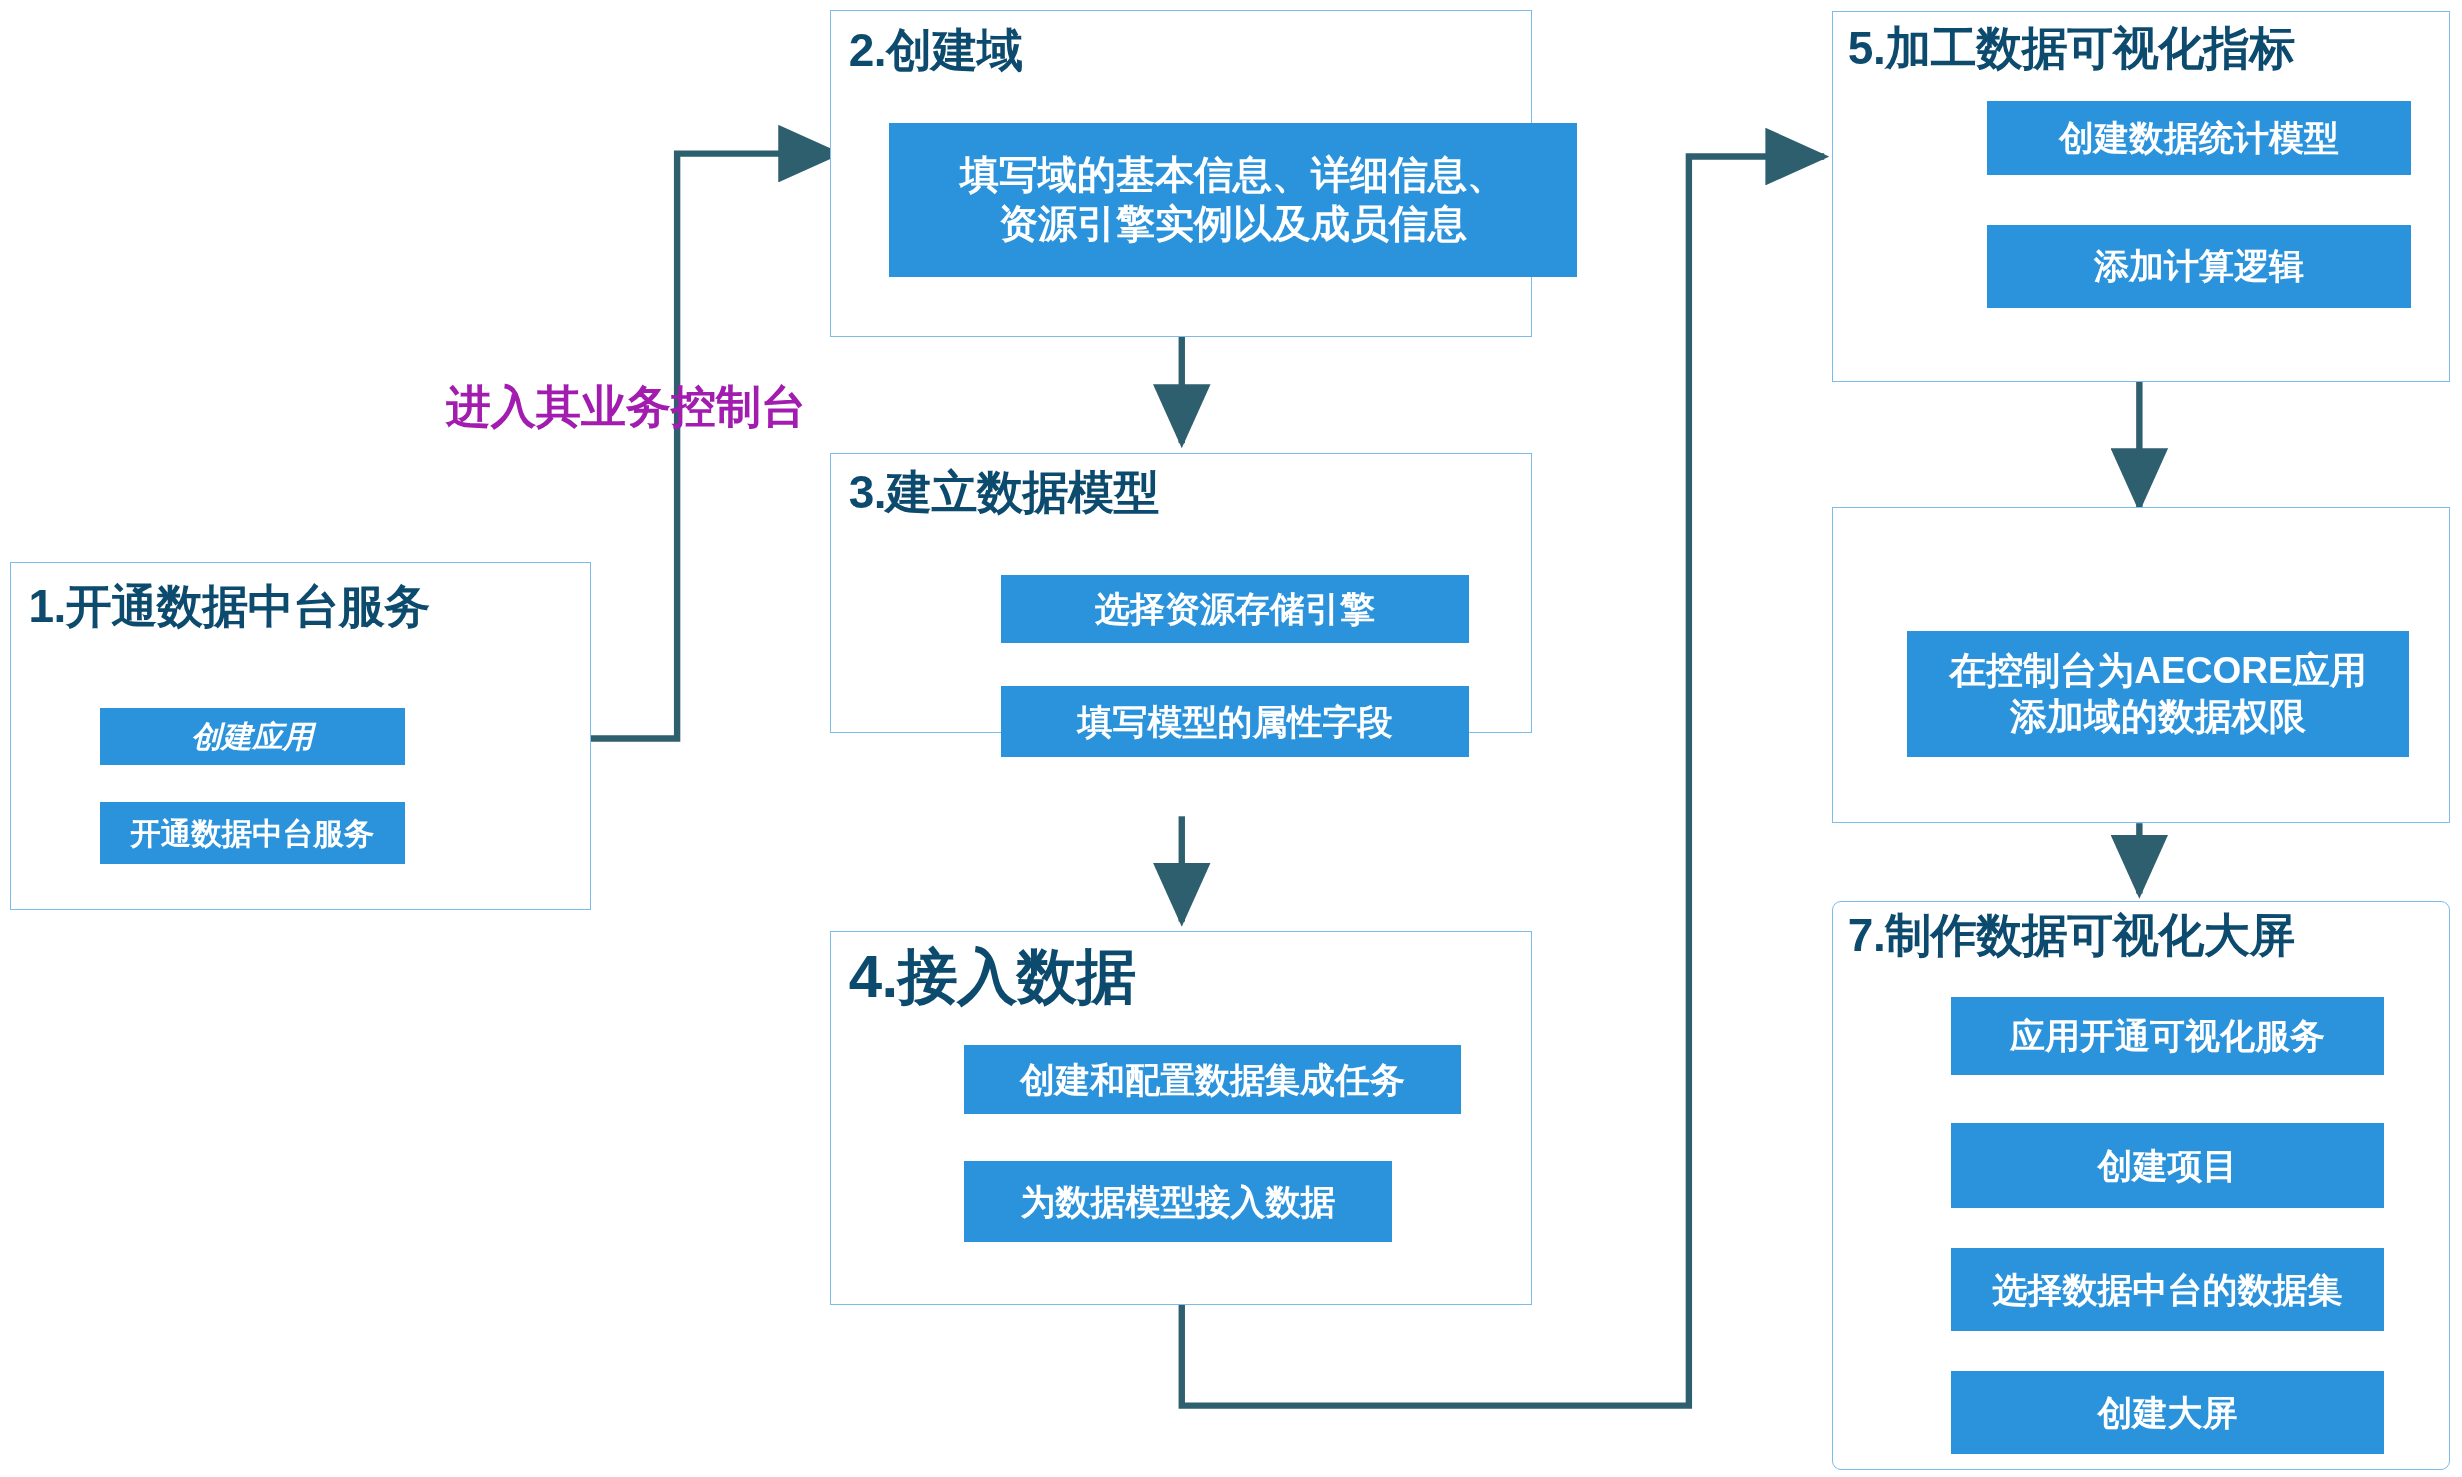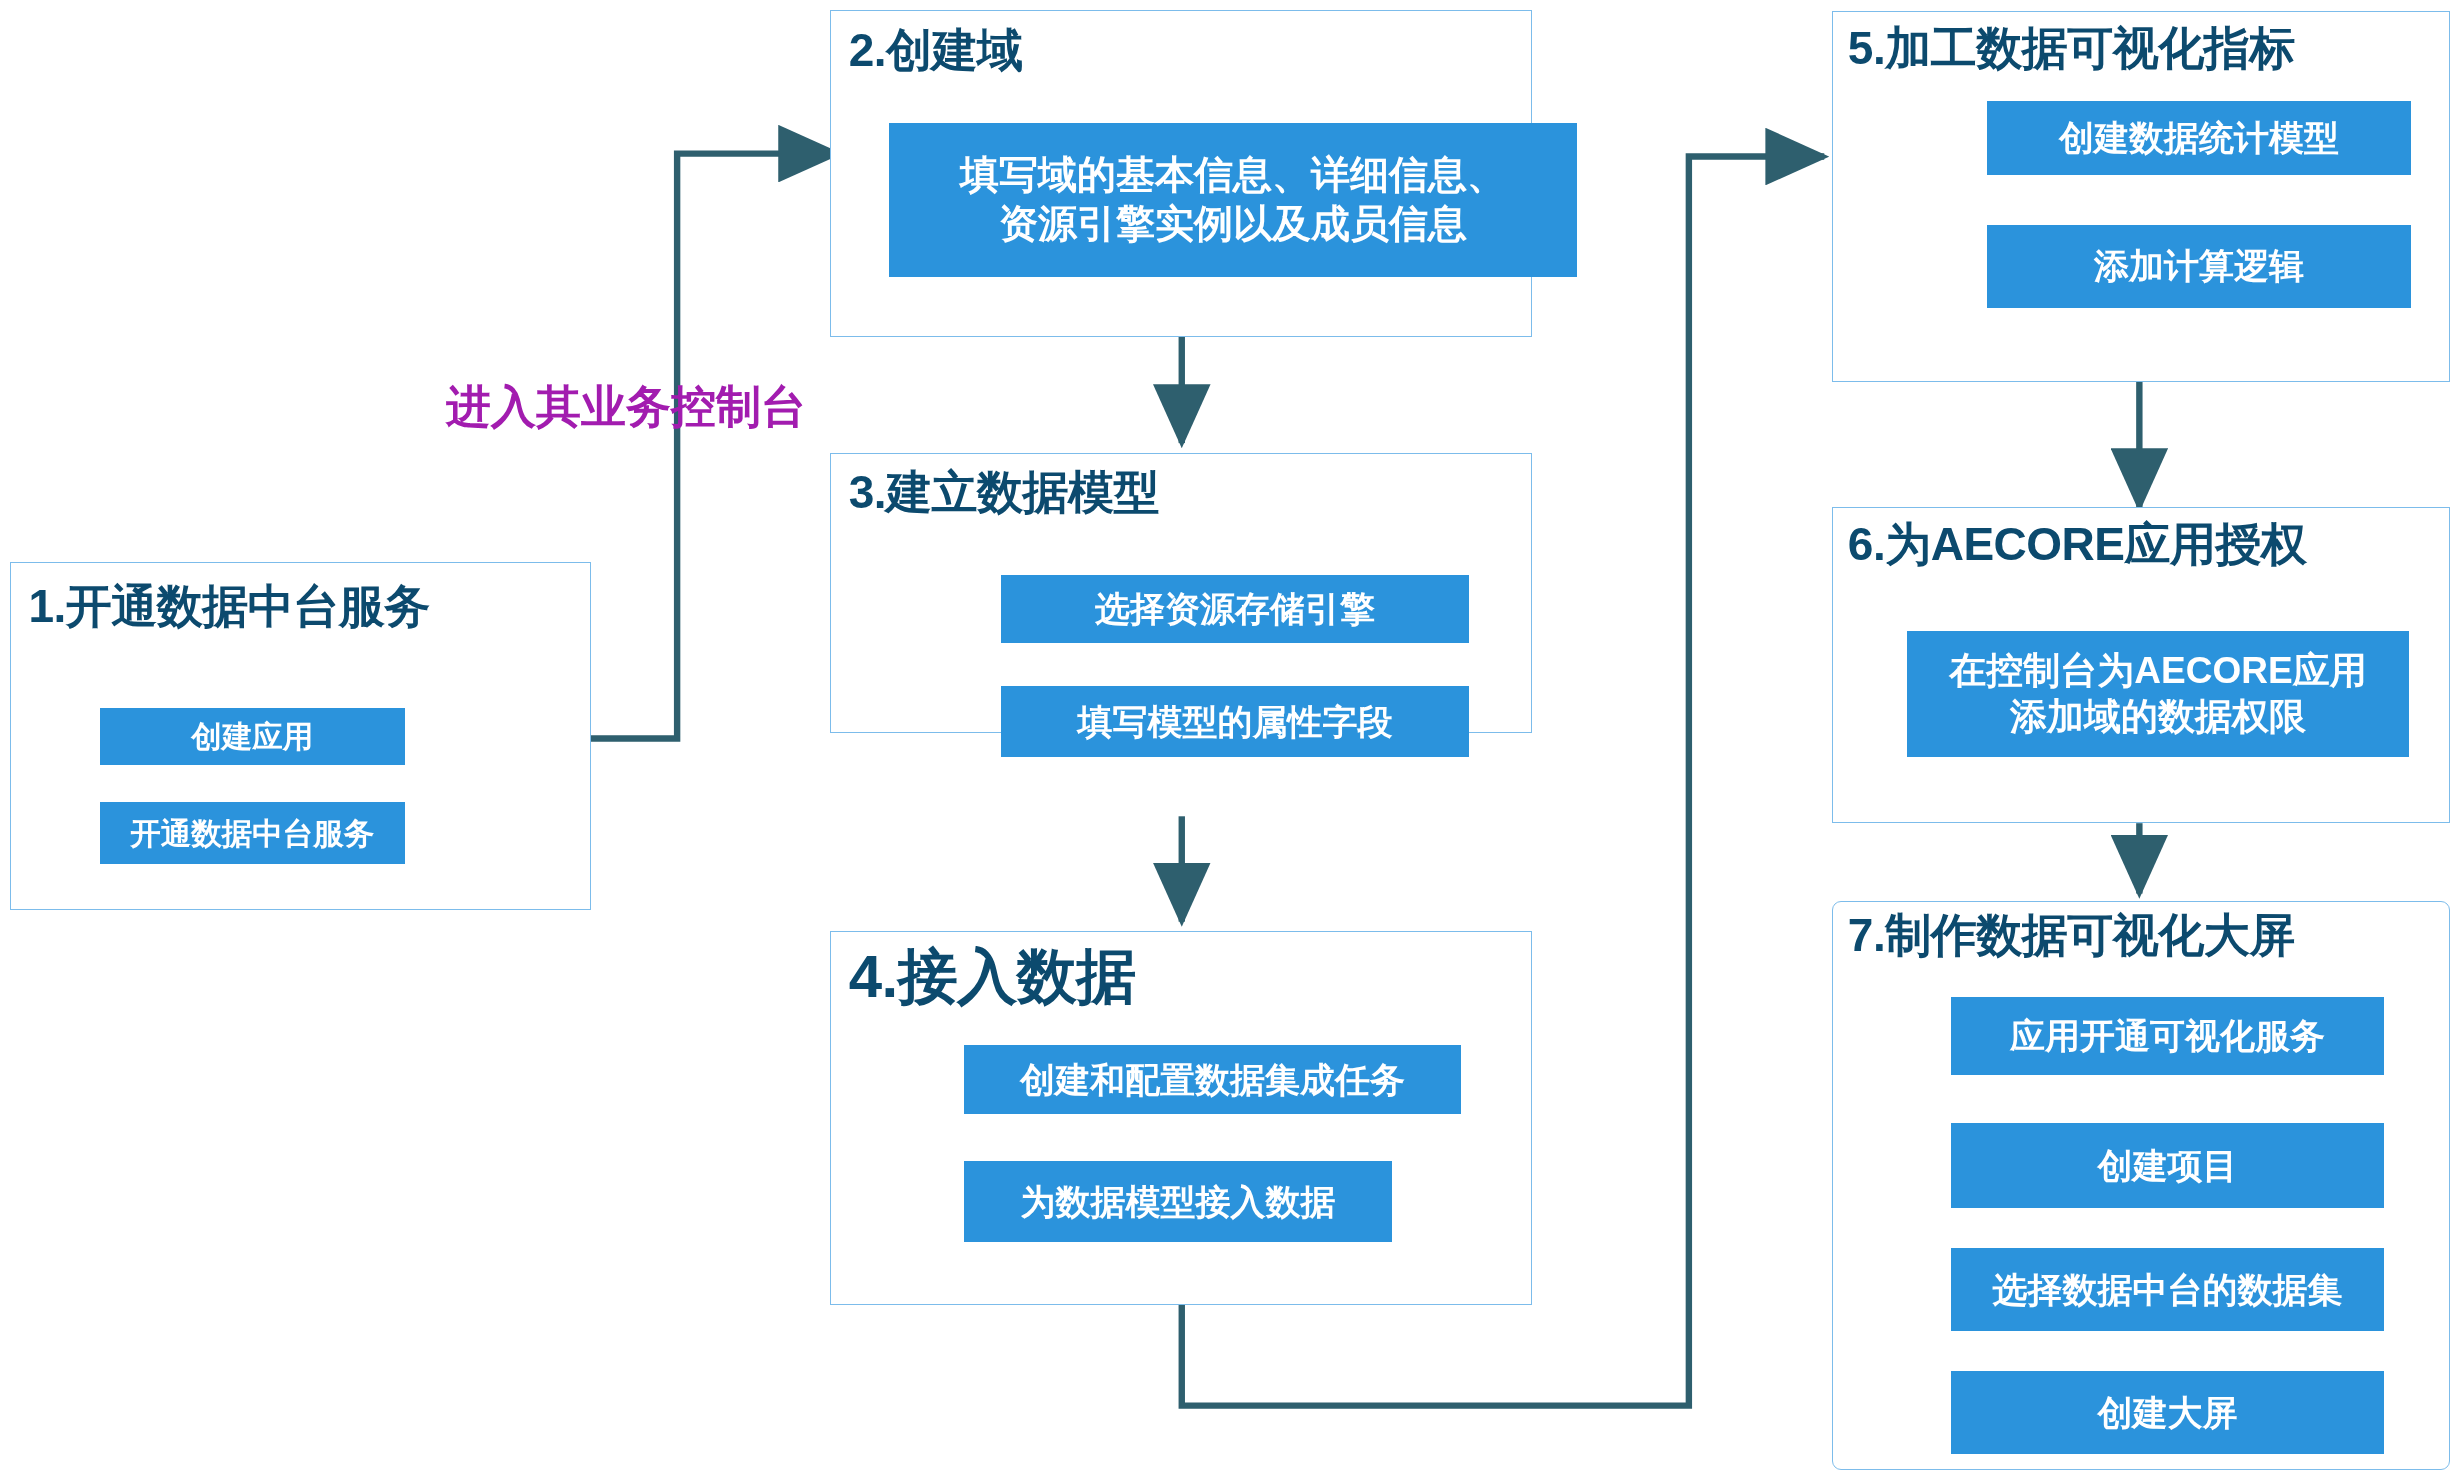--- a/index.html
+++ b/index.html
@@ -94,21 +94,21 @@
 
     <path d="M4370,2468 L4370,2572" fill="none" stroke="#000000" stroke-width="7" marker-end="url(#arrowBlack)"></path>
 
     <path d="M4370,2718 L4370,2822" fill="none" stroke="#000000" stroke-width="7" marker-end="url(#arrowBlack)"></path>
   </svg>
 
   <div class="edge-label" style="left:446px; top:384px; font-size:45px;">进入其业务控制台</div>
 
   <div class="stage" style="left:9.8px; top:562px; width:581px; height:348px;">
     <div class="stage-title" style="left:17.7px; top:19.7px; font-size:46px;">1.开通数据中台服务</div>
-    <div class="chip" style="left:89px; top:145px; width:305px; height:57px; font-size:30.5px;">创建应用</div>
+    <div class="chip" style="left:89px; top:145px; width:305px; height:57px; font-size:30.5px;font-style:italic;">创建应用</div>
     <div class="chip" style="left:89px; top:239px; width:305px; height:62px; font-size:30.5px;">开通数据中台服务</div>
   </div>
 
   <div class="stage" style="left:830px; top:9.8px; width:702px; height:327px;">
     <div class="stage-title" style="left:17.7px; top:15.8px; font-size:46px;">2.创建域</div>
     <div class="chip" style="left:58px; top:112px; width:688px; height:154px; font-size:39px;">填写域的基本信息、详细信息、
 资源引擎实例以及成员信息</div>
   </div>
 
   <div class="stage" style="left:830px; top:453px; width:702px; height:280px;">
@@ -123,21 +123,20 @@
     <div class="chip" style="left:133px; top:229px; width:428px; height:81px; font-size:35px;">为数据模型接入数据</div>
   </div>
 
   <div class="stage" style="left:1832px; top:10.8px; width:618px; height:371px;">
     <div class="stage-title" style="left:14.8px; top:12.8px; font-size:46px;">5.加工数据可视化指标</div>
     <div class="chip" style="left:154px; top:89px; width:424px; height:74px; font-size:35px;">创建数据统计模型</div>
     <div class="chip" style="left:154px; top:213px; width:424px; height:83px; font-size:35px;">添加计算逻辑</div>
   </div>
 
   <div class="stage" style="left:1832px; top:507px; width:618px; height:316px;">
-    <div class="stage-title" style="left:14.8px; top:12.8px; font-size:46px;">6.为AECORE应用授权</div>
     <div class="chip" style="left:74px; top:123px; width:502px; height:126px; font-size:37px;">在控制台为AECORE应用
 添加域的数据权限</div>
   </div>
 
   <div class="stage" style="left:1832px; top:901px; width:618px; height:569px;border-radius:9px;">
     <div class="stage-title" style="left:14.8px; top:9.8px; font-size:46px;">7.制作数据可视化大屏</div>
     <div class="chip" style="left:118px; top:95px; width:433px; height:78px; font-size:35px;">应用开通可视化服务</div>
     <div class="chip" style="left:118px; top:221px; width:433px; height:85px; font-size:35px;">创建项目</div>
     <div class="chip" style="left:118px; top:346px; width:433px; height:83px; font-size:35px;">选择数据中台的数据集</div>
     <div class="chip" style="left:118px; top:469px; width:433px; height:83px; font-size:35px;">创建大屏</div>

